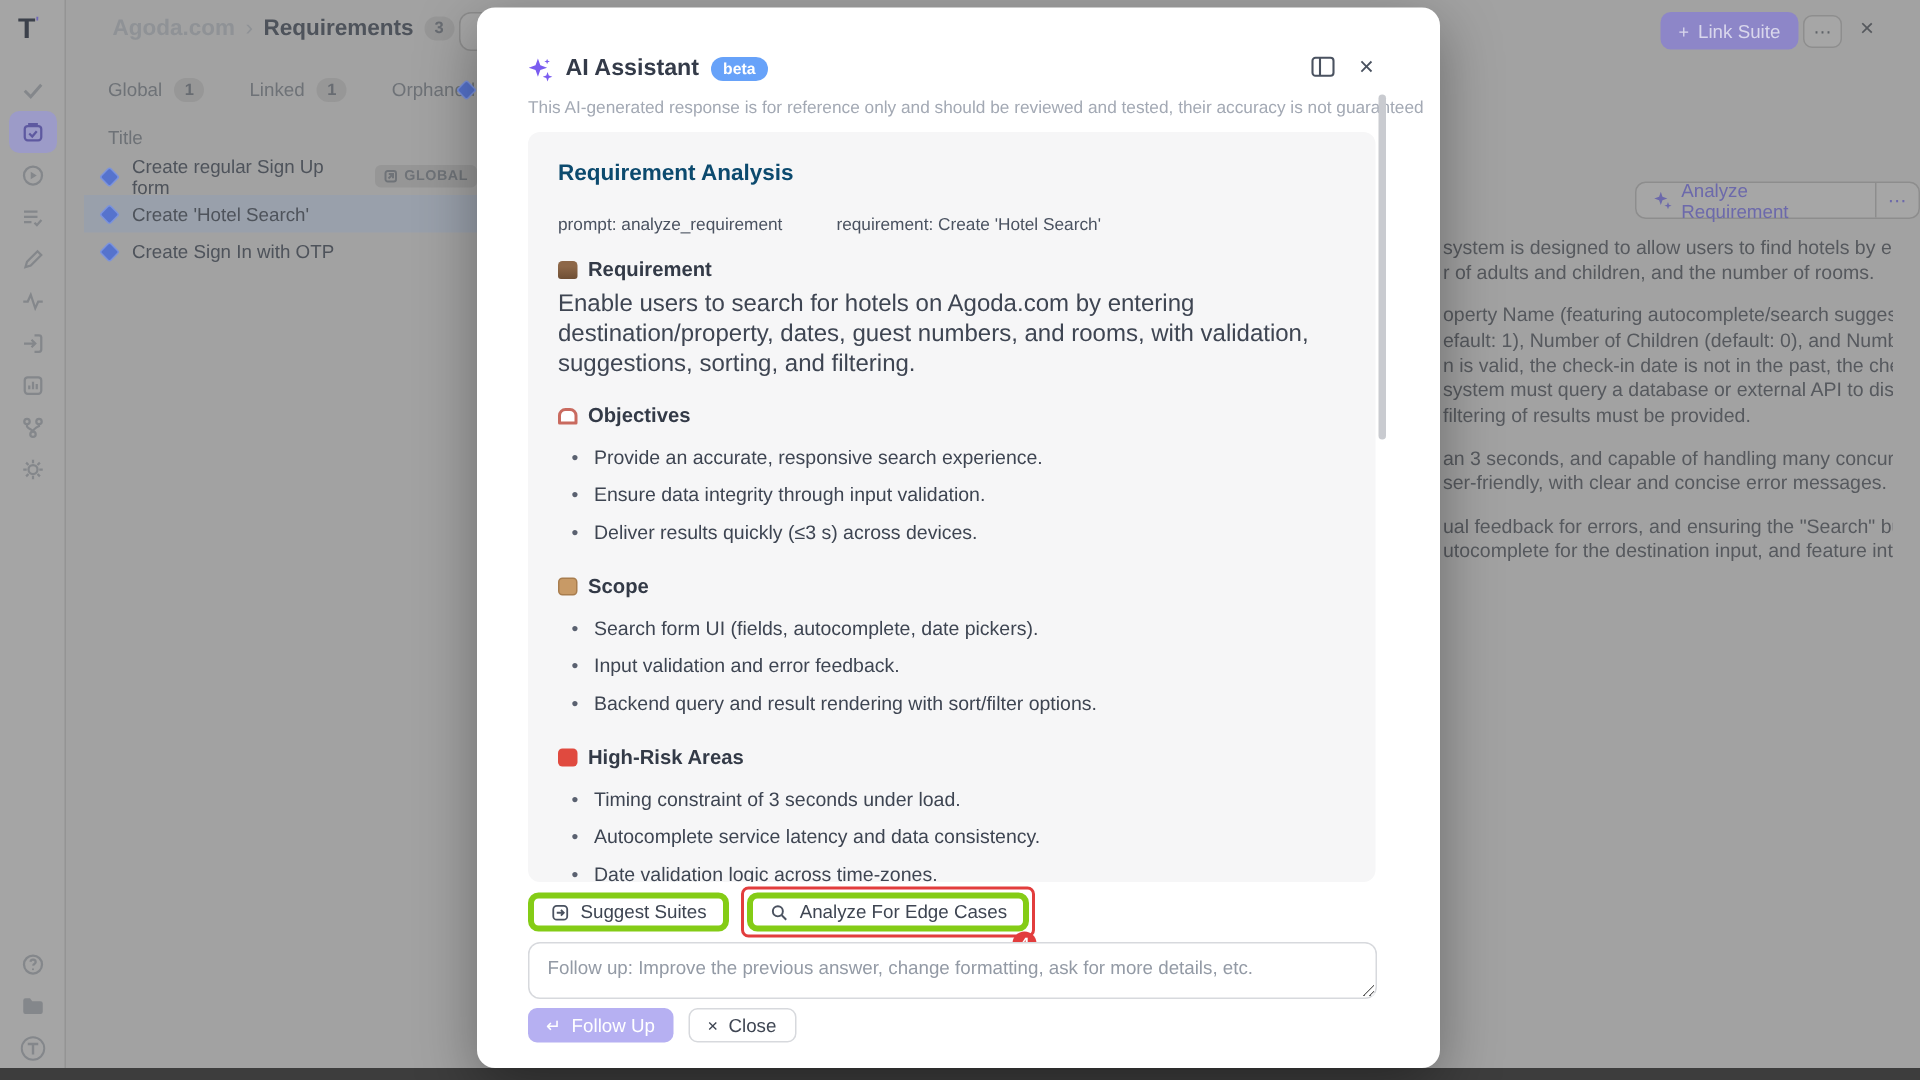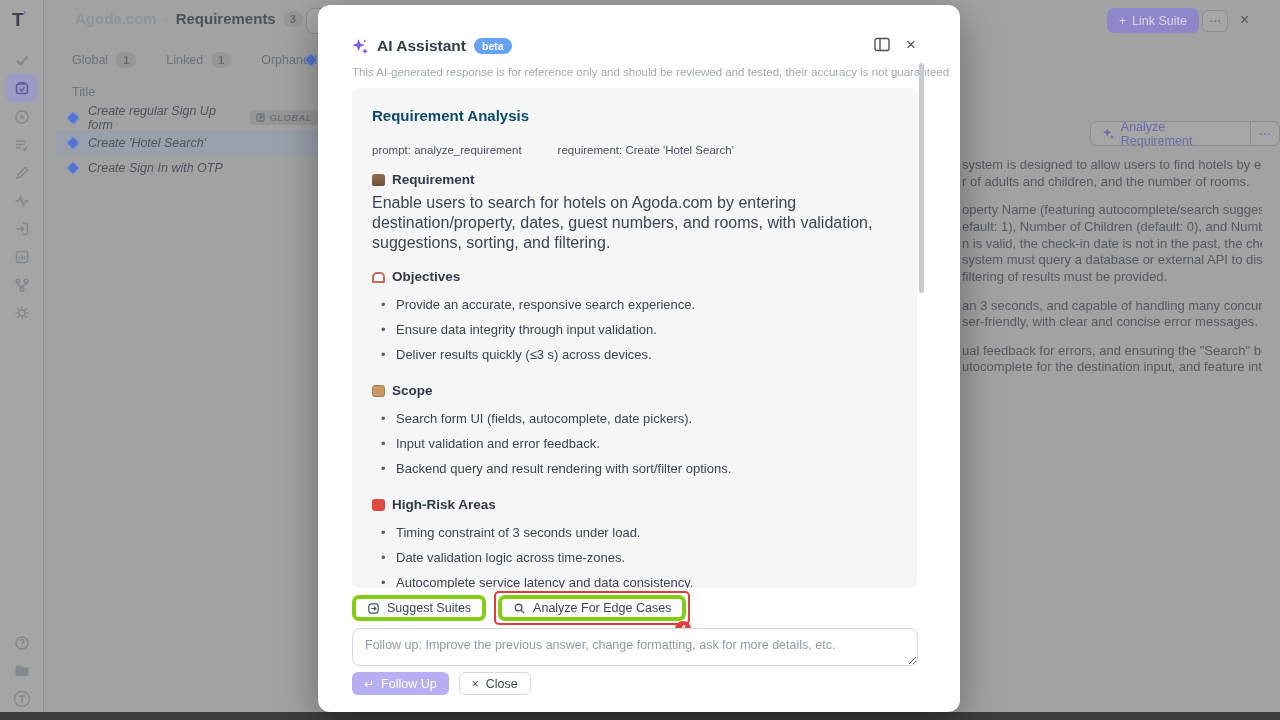--- a/index.html
+++ b/index.html
@@ -20,21 +20,21 @@
   .crumb-parent { color:#8f9296; font-weight:600; }
   .crumb-sep { color:#8f9296; font-size:15px; }
   .crumb-current { color:#4e535b; font-weight:700; }
   .count-pill { background:#979797; color:#686c72; font-size:11px; border-radius:9px; padding:2px 7px; font-weight:600; }
   .search-sliver { position:absolute; left:306px; top:8px; width:40px; height:26px; border:1px solid #8d8d8d; border-radius:8px; background:#a7a7a7; }
   .tabs { position:absolute; left:72px; top:52px; display:flex; gap:30px; font-size:12.5px; color:#6e7277; }
   .tab { display:flex; align-items:center; gap:8px; }
   .diamond { width:10px; height:10px; background:#5673cd; border:1.5px solid #7b93dd; transform:rotate(45deg); border-radius:2px; flex:0 0 auto; }
   .tab-diamond { position:absolute; left:306px; top:55px; }
   .thead { position:absolute; left:72px; top:85px; font-size:12.5px; color:#6e7277; }
-  .rows { position:absolute; left:56px; top:105px; width:262px;font-style:italic; }
+  .rows { position:absolute; left:56px; top:105px; width:262px; }
   .row { height:25px; display:flex; align-items:center; gap:10px; padding-left:12px; font-size:12.5px; color:#4e535b; }
   .row.selected { background:#99a0ab; }
   .gbadge { display:inline-flex; align-items:center; gap:4px; background:#969696; color:#6f7378; font-size:9.5px; font-weight:600; letter-spacing:.4px; border-radius:4px; padding:2px 6px; }
   .link-suite { position:absolute; left:1107px; top:8px; height:25px; padding:0 12px; background:#8d86c8; border-radius:7px; color:#d9d7ec; font-size:12.5px; display:flex; align-items:center; gap:6px; }
   .more-top { position:absolute; left:1202px; top:10px; width:26px; height:22px; border:1px solid #8e8e8e; border-radius:6px; background:#a6a6a6; color:#5f6368; font-size:12px; display:flex; align-items:center; justify-content:center; }
   .x-top { position:absolute; left:1240px; top:11px; color:#55585d; font-size:16px; }
   .analyze-req { position:absolute; left:1090px; top:121px; height:25px; display:flex; align-items:center; border:1px solid #8d8d8d; border-radius:7px; background:#a6a6a6; color:#6c69ab; font-size:12.5px; }
   .ar-main { display:flex; align-items:center; gap:6px; padding:0 11px; }
   .ar-more { border-left:1px solid #8d8d8d; padding:0 8px; height:100%; display:flex; align-items:center; color:#6c69ab; }
   .bgtext { position:absolute; left:962px; top:157px; width:300px; font-size:13px; color:#56595e; }
@@ -352,22 +352,22 @@
           </div>
 
           <div class="section">
             <h3>
               <span class="emoji i-risk"></span>
               <span>High-Risk Areas</span>
             </h3>
 
             <ul>
               <li>Timing constraint of 3 seconds under load.</li>
+              <li>Autocomplete service latency and data consistency.</li>
               <li>Date validation logic across time-zones.</li>
-              <li>Autocomplete service latency and data consistency.</li>
             </ul>
           </div>
 
           <div class="section">
             <h3>
               <span class="emoji i-money"></span>
               <span>Business Value</span>
             </h3>
 
             <ul>

